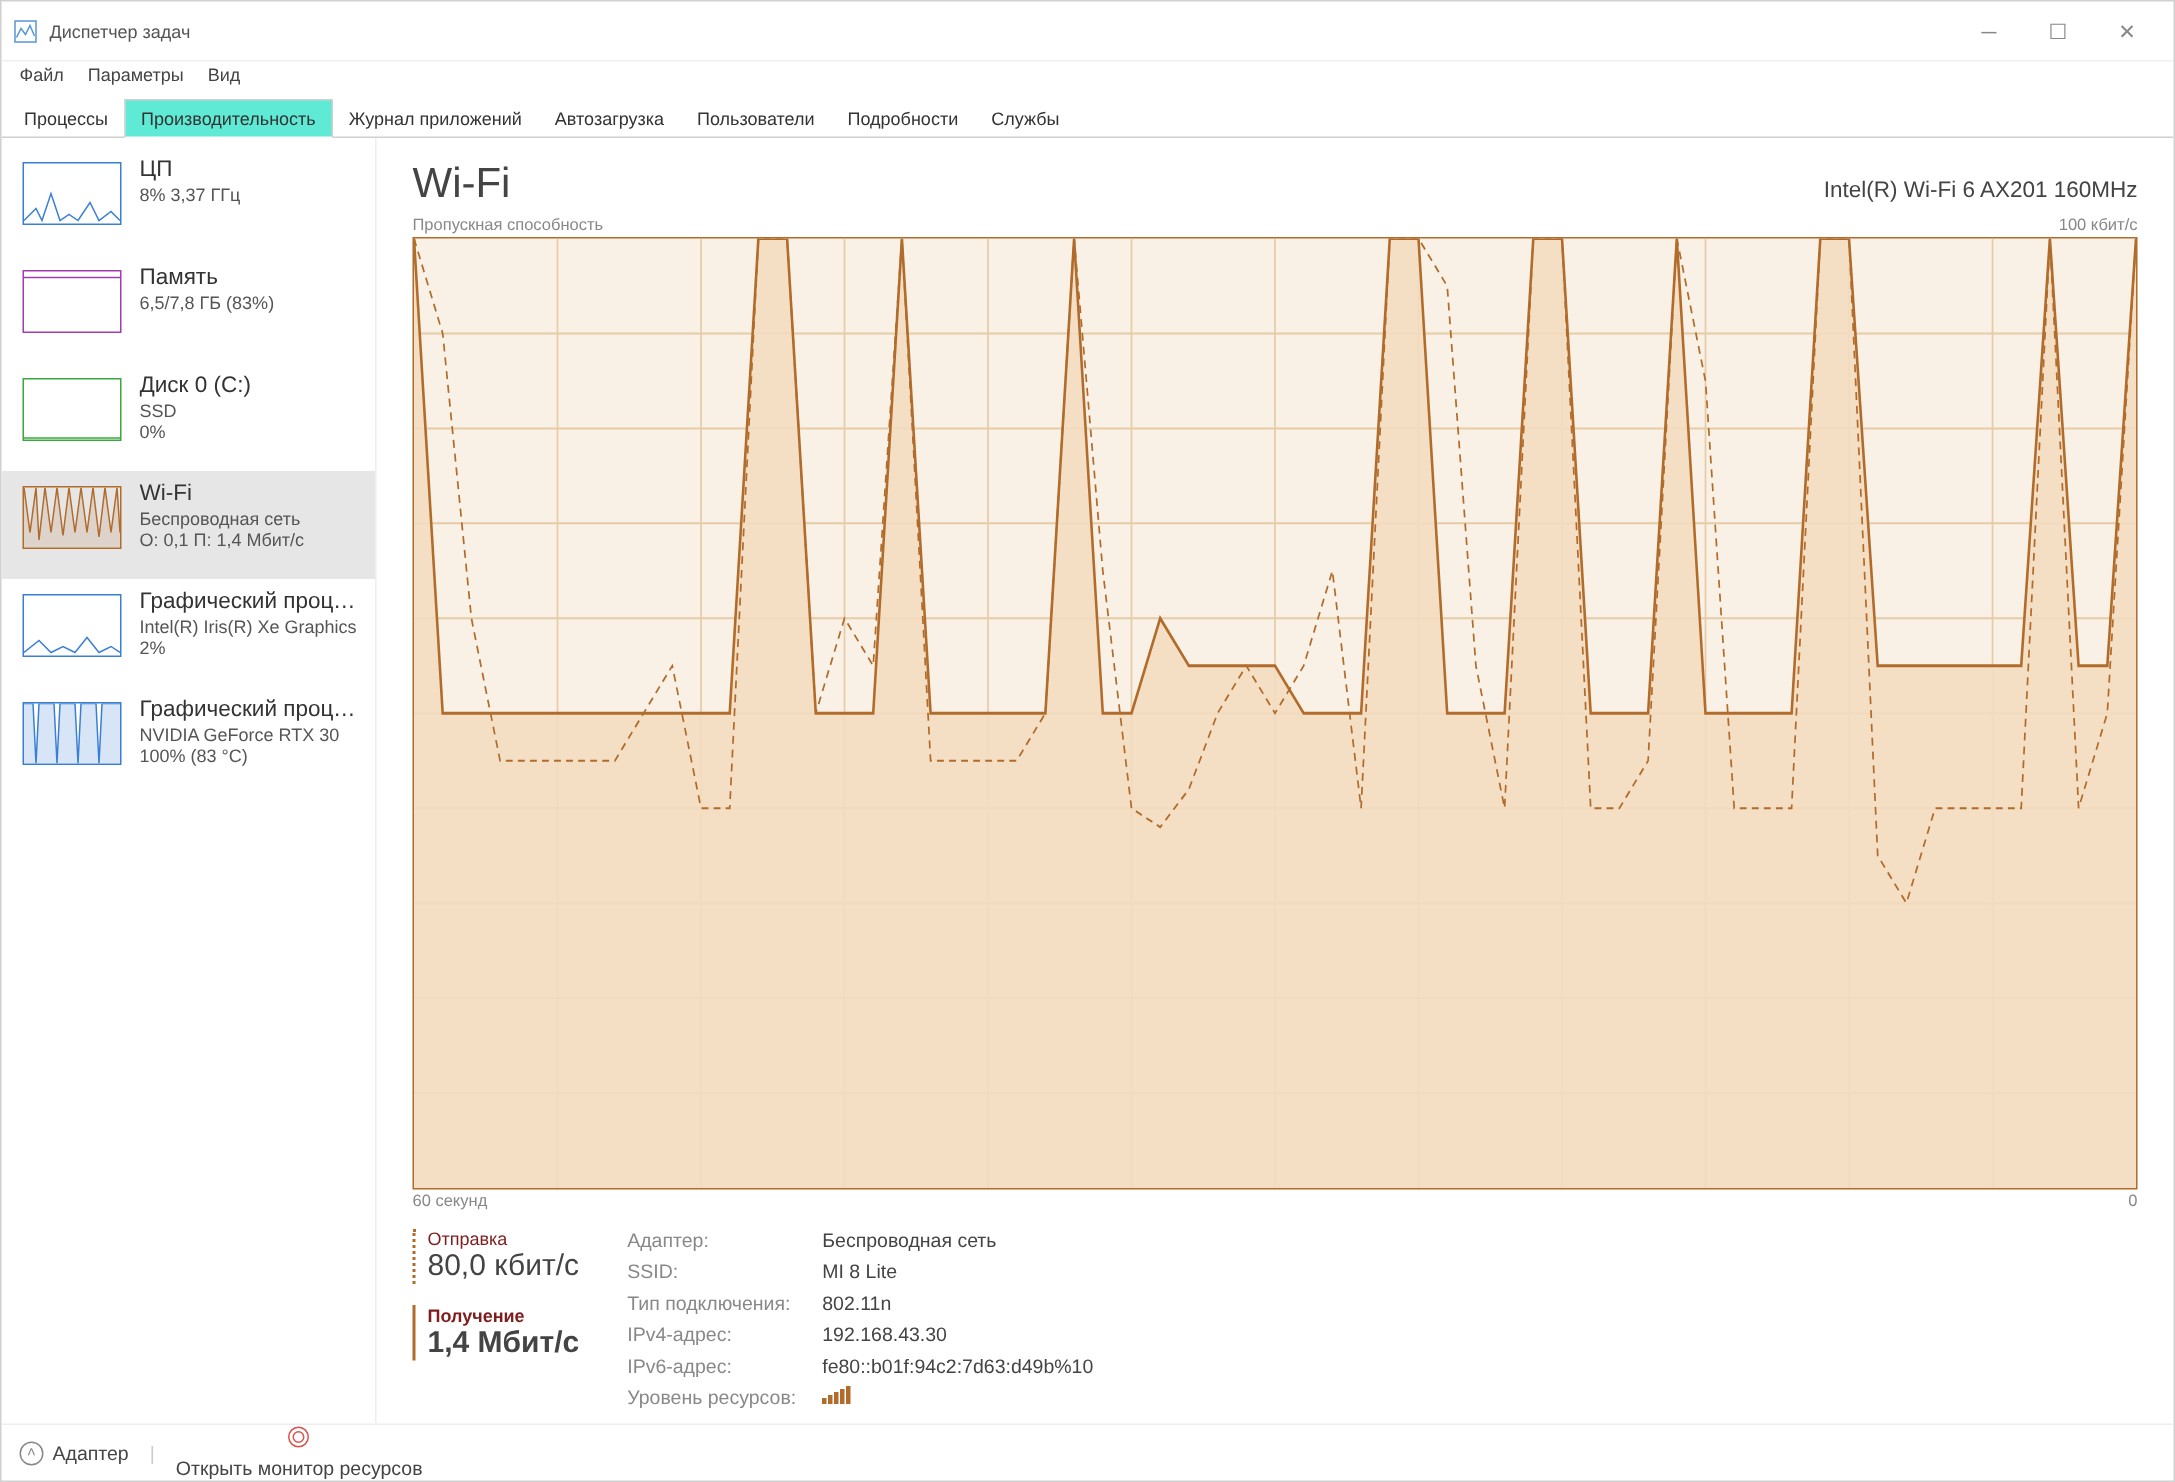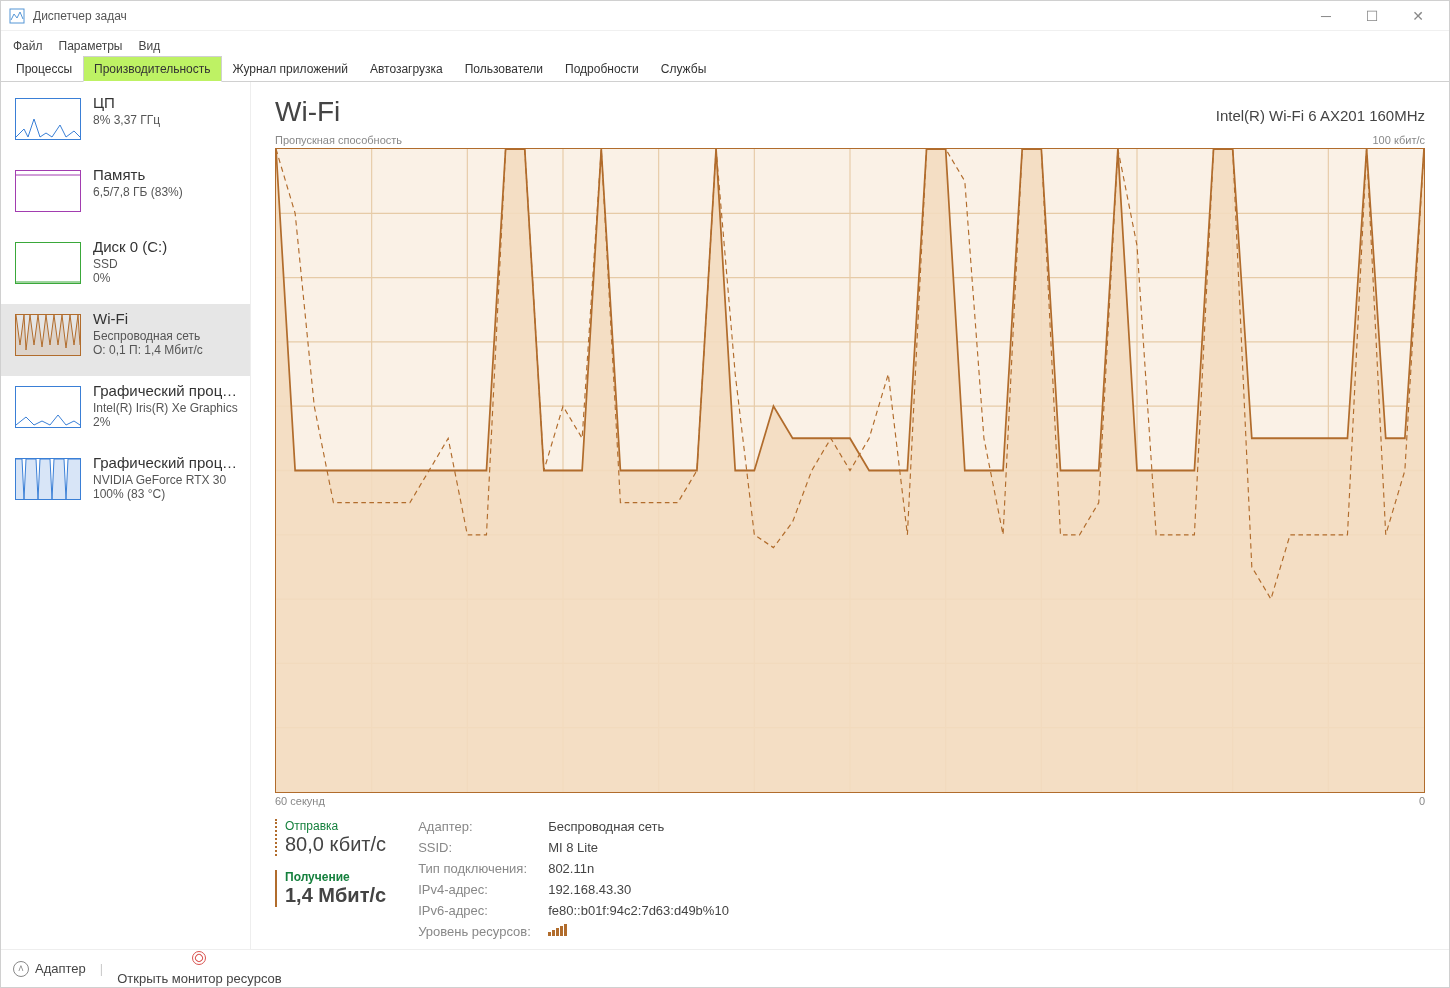--- a/index.html
+++ b/index.html
@@ -9,55 +9,55 @@
   background: #fff;
   color: #000;
   width: 1450px;
   height: 988px;
   overflow: hidden;
   border: 1px solid #d0d0d0;
   display: flex;
   flex-direction: column;
 }
 .titlebar {
-  height: 30px;
+  height: 40px;
   display: flex;
   align-items: center;
   padding: 0 8px;
   border-bottom: 1px solid #f0f0f0;
 }
 .titlebar .app-icon { width: 16px; height: 16px; margin-right: 8px; display:inline-flex; align-items:center; justify-content:center; }
 .titlebar .title { font-size: 12px; color: #555; }
 .titlebar .win-controls { margin-left: auto; display: flex; }
 .titlebar .win-btn { width: 46px; height: 30px; display: flex; align-items: center; justify-content: center; color: #888; font-size: 14px; }
 .menubar {
   height: 24px;
   display: flex;
-  align-items: flex-end;
+  align-items: flex-start;
   padding: 0 4px;
   font-size: 12px;
 }
 .menubar .menu-item { padding: 2px 8px; color: #444; }
 .tabbar {
   display: flex;
   border-bottom: 1px solid #d0d0d0;
   padding-left: 4px;
 }
 .tabbar .tab {
   padding: 5px 10px;
   font-size: 12px;
   color: #333;
   border: 1px solid transparent;
   position: relative;
   top: 1px;
 }
 .tabbar .tab.active {
   border: 1px solid #d0d0d0;
   border-bottom: 1px solid #fff;
-  background: #bef264;
+  background: #5eead4;
 }
 .content { flex: 1; display: flex; overflow: hidden; }
 .sidebar {
   width: 250px;
   border-right: 1px solid #eee;
   padding-top: 6px;
   overflow: hidden;
 }
 .side-item {
   display: flex;
@@ -95,21 +95,21 @@
   background: #faf1e6;
   position: relative;
   min-height: 300px;
 }
 .chart-svg { width: 100%; height: 100%; display: block; }
 .chart-foot { display: flex; justify-content: space-between; font-size: 11px; color: #888; margin-top: 2px; margin-bottom: 12px; }
 .bottom { display: flex; gap: 32px; padding-right: 20px; }
 .stats-col {  }
 .stat-block { border-left: 2px dotted #b16c2c; padding-left: 8px; margin-bottom: 14px; }
 .stat-block.solid { border-left-style: solid; font-weight: bold; }
-.stat-label { font-size: 12px; color: #15803d; }
+.stat-label { font-size: 12px; color: #7f1d1d; }
 .stat-value { font-size: 20px; color: #444; white-space: nowrap; }
 .props-col { display: grid; grid-template-columns: 130px auto; row-gap: 6px; font-size: 13px; }
 .prop-label { color: #888; }
 .prop-value { color: #444; }
 .signal-bars { display: inline-flex; gap: 1px; align-items: flex-end; }
 .signal-bars span { width: 3px; background: #b16c2c; }
 .footer {
   height: 38px;
   border-top: 1px solid #eee;
   display: flex;

